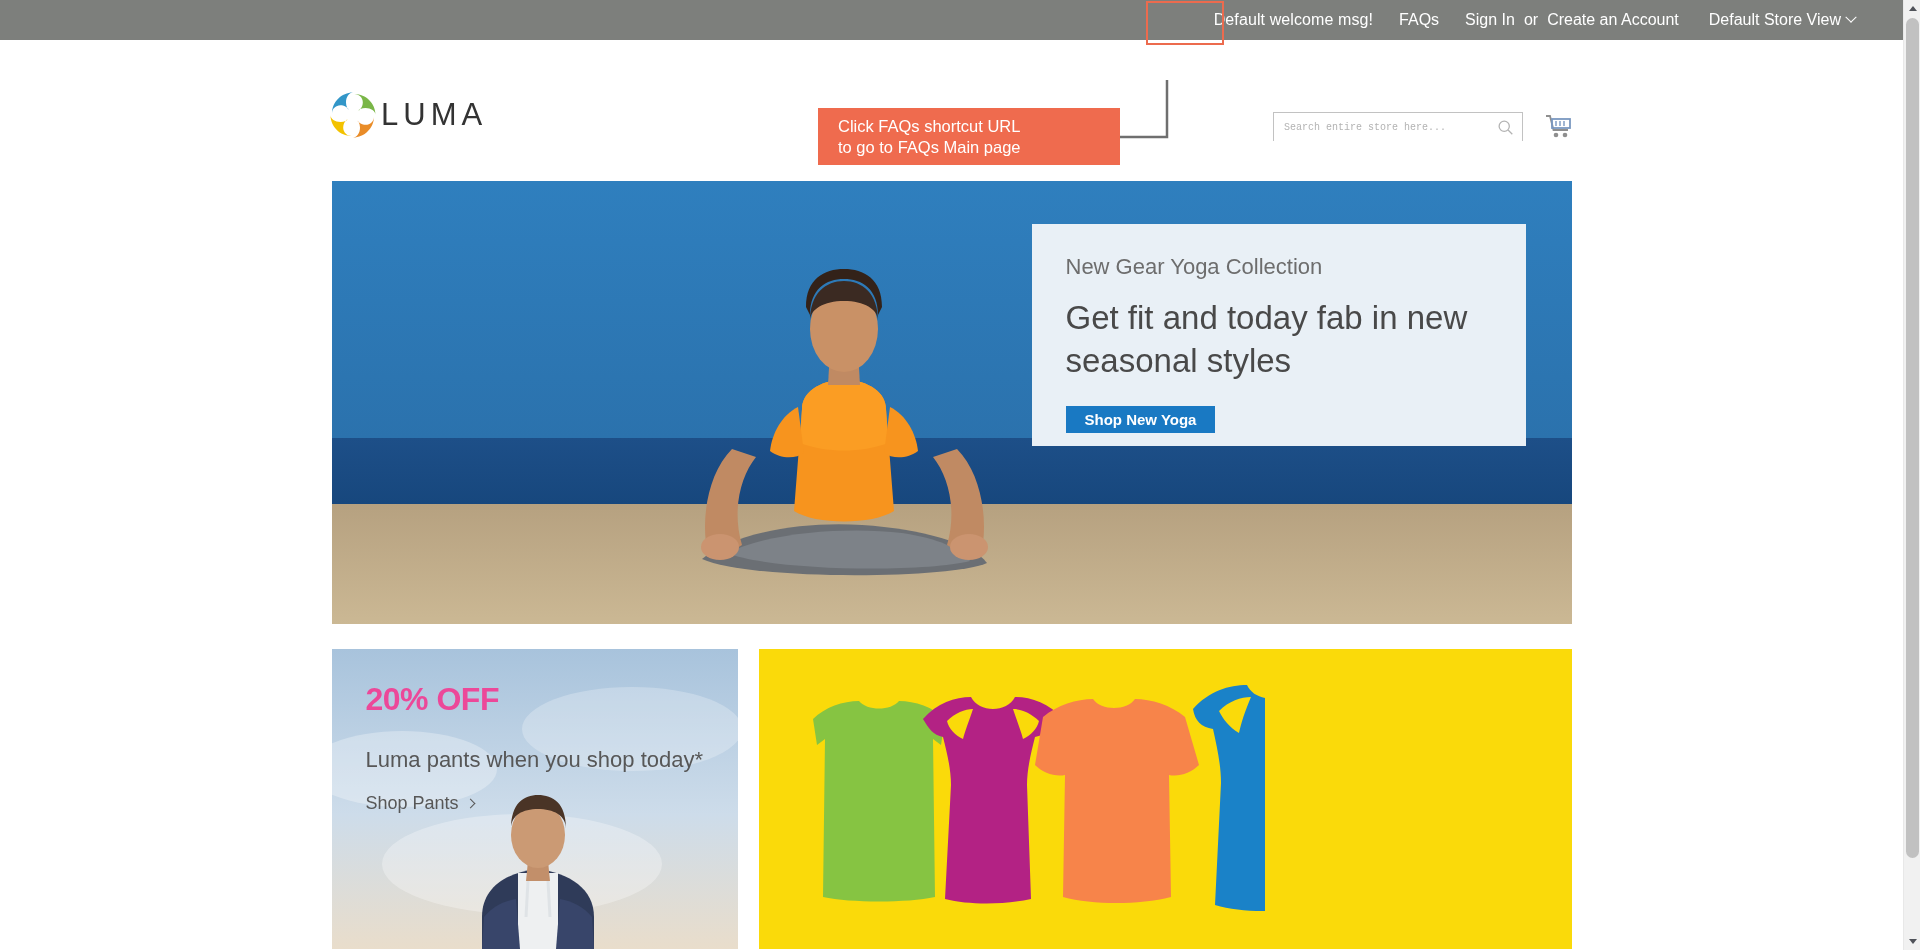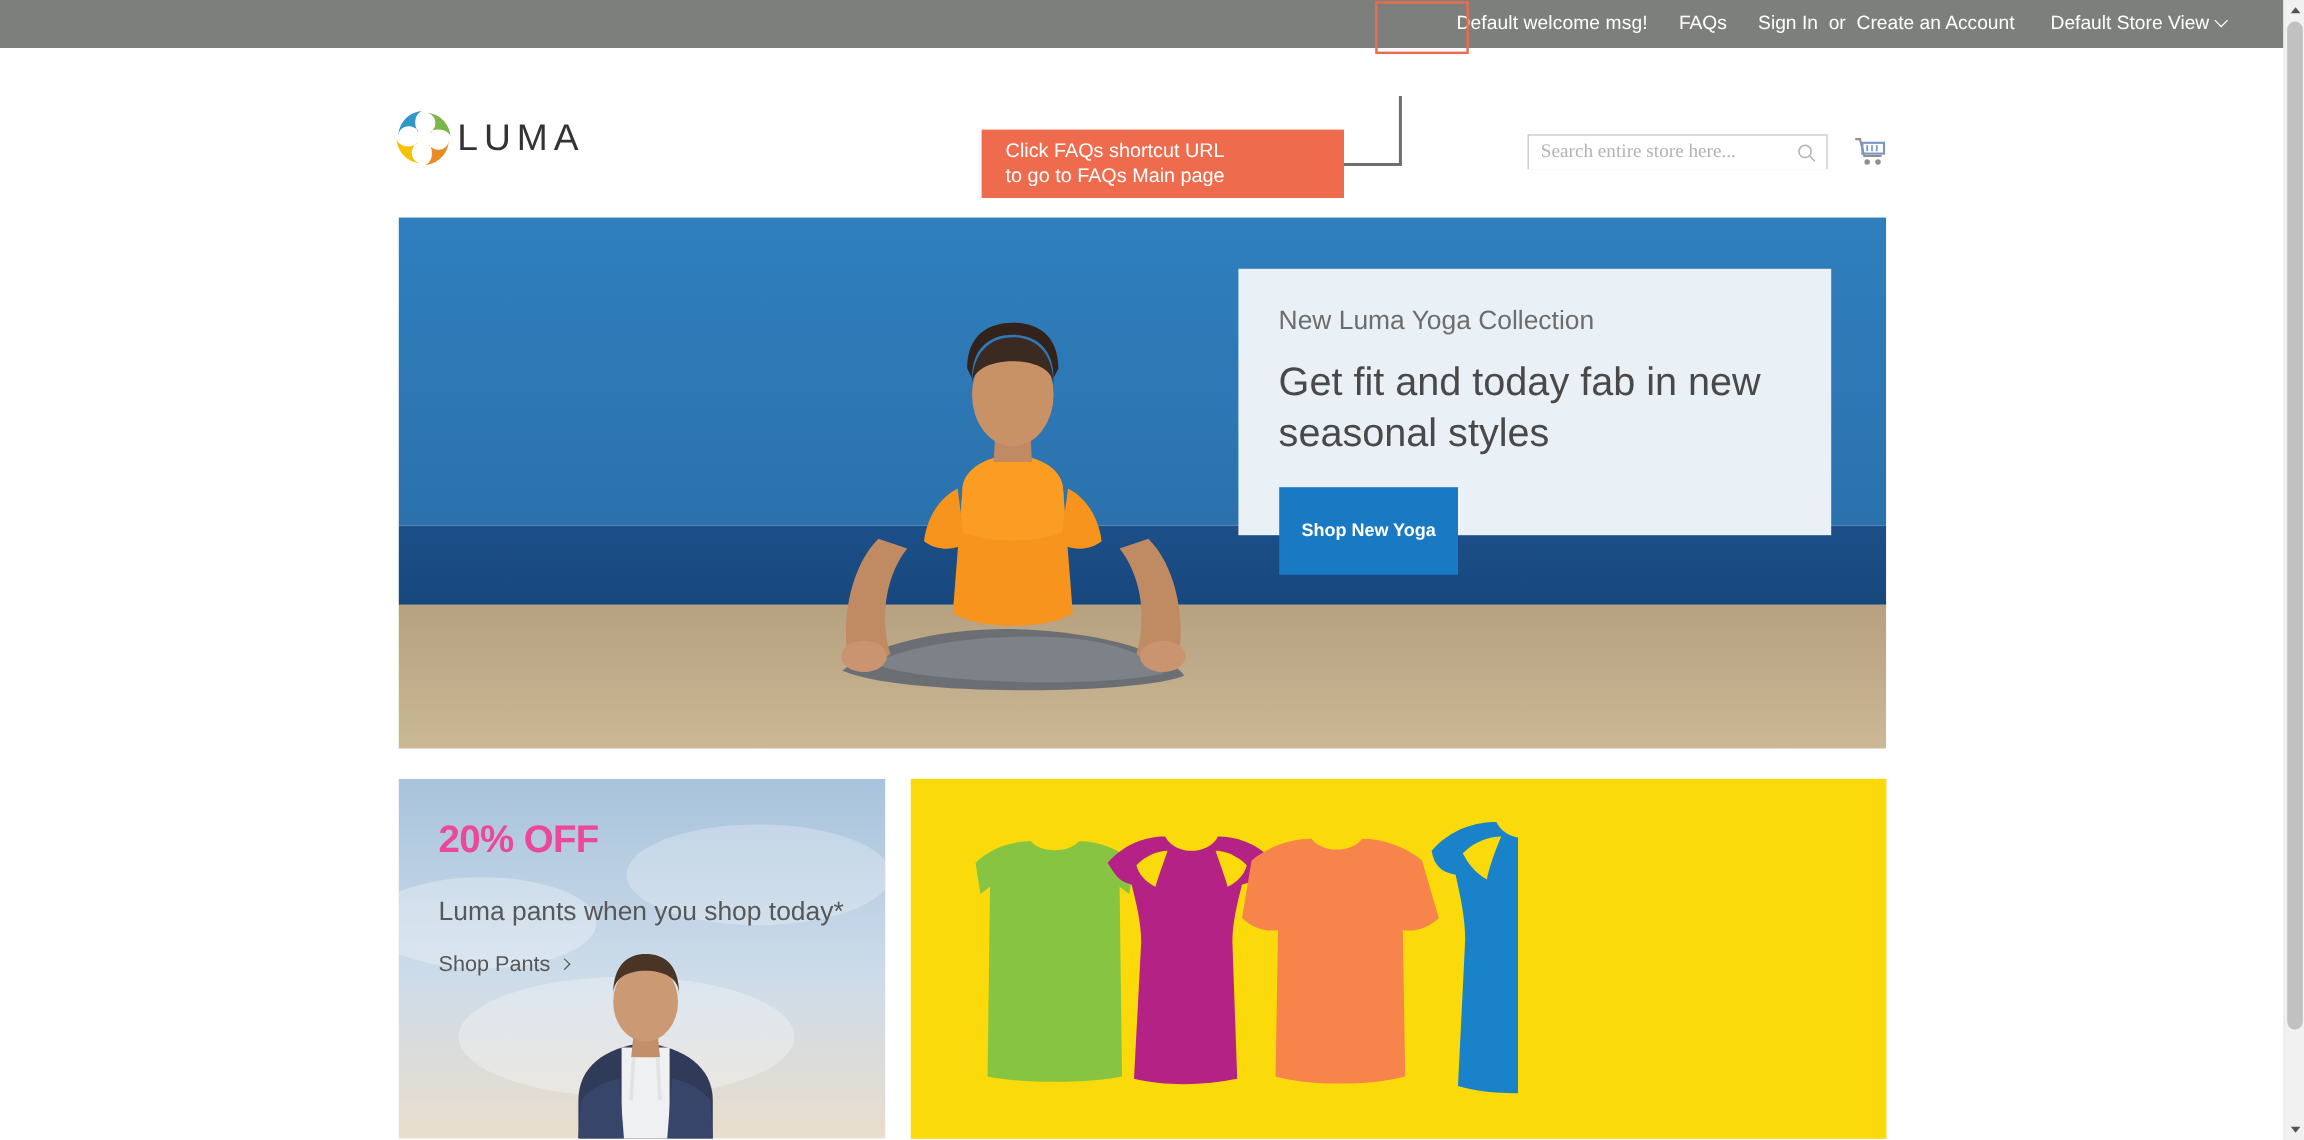--- a/index.html
+++ b/index.html
@@ -84,22 +84,22 @@
   }
   .search-box {
     position: relative;
     width: 250px; height: 30px;
     border: 1px solid #c2c2c2; background: #fff;
   }
   .search-input {
     width: 100%; height: 100%;
     border: 0; outline: 0; background: transparent;
     padding: 0 30px 0 10px;
-    font-family: Liberation Serif, serif;
-    font-size: 16px; color: #575757;
+    font-family: Liberation Mono, monospace;
+    font-size: 10px; color: #575757;
   }
   .search-input::placeholder { color: #b3b3b3; }
   .search-icon { position: absolute; right: 8px; top: 6px; }
   .cart-icon { display: block; }
 
   
   .callout {
     position: absolute;
     left: 818px; top: 68px;
     width: 302px; height: 57px;
@@ -153,21 +153,21 @@
     margin-bottom: 16px;
   }
   .hero-title {
     font-size: 33px; color: #494949; font-weight: 400;
     line-height: 43px; margin-bottom: 24px;
   }
   .hero-cta {
     display: inline-block;
     background: #1979c3; color: #fff;
     font-size: 15px; font-weight: bold;
-    padding: 28px 19px; border: 0; cursor: pointer;
+    padding: 5px 19px; border: 0; cursor: pointer;
     font-family: "Liberation Sans", sans-serif;
   }
 
   
   .promo-row {
     display: flex; gap: 21px;
     margin-top: 25px;
     height: 300px;
   }
   .promo-pants {
@@ -347,21 +347,21 @@
 
             <path d="M498 170 L526 170 L528 204 L496 204 Z" fill="#c08a63"></path>
 
             <ellipse cx="512" cy="148" rx="34" ry="43" fill="#c99166"></ellipse>
             <path d="M478 140 C478 112 494 100 512 100 C530 100 546 112 546 140 C546 128 532 120 512 120 C492 120 478 128 478 140 Z" fill="#3b2a22"></path>
             <path d="M478 134 C478 108 494 98 512 98 C530 98 546 108 546 134 L550 126 C550 98 532 88 512 88 C492 88 474 98 474 126 Z" fill="#332219"></path>
           </g>
         </svg>
 
         <div class="hero-panel">
-          <div class="hero-eyebrow">New Luma Yoga Collection</div>
+          <div class="hero-eyebrow">New Gear Yoga Collection</div>
           <div class="hero-title">Get fit and today fab in new seasonal styles</div>
           <button class="hero-cta">Shop New Yoga</button>
         </div>
       </div>
 
       <div class="promo-row">
 
         <div class="promo-pants">
           <svg class="promo-pants-bg" viewBox="0 0 406 300" preserveAspectRatio="none">
             <defs>

